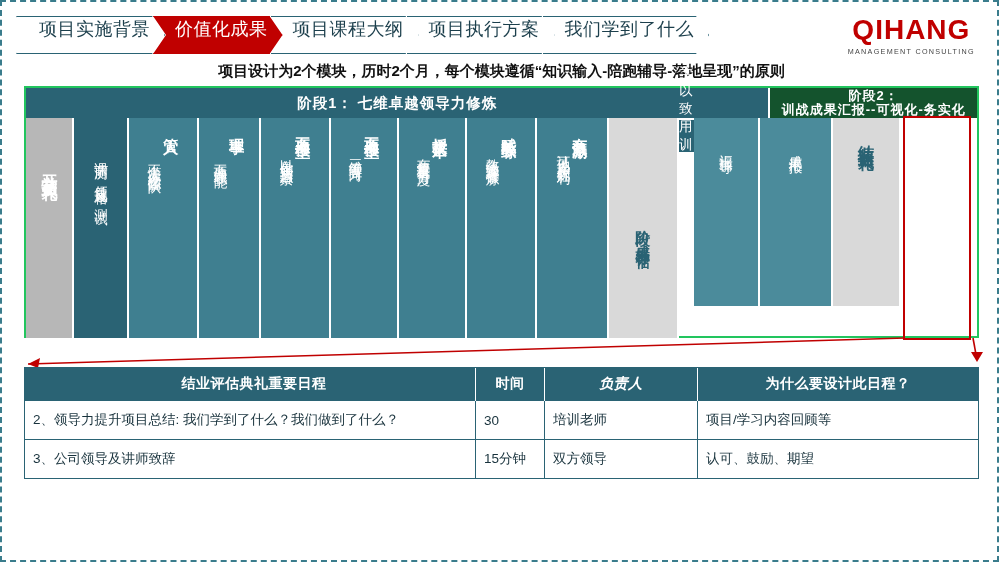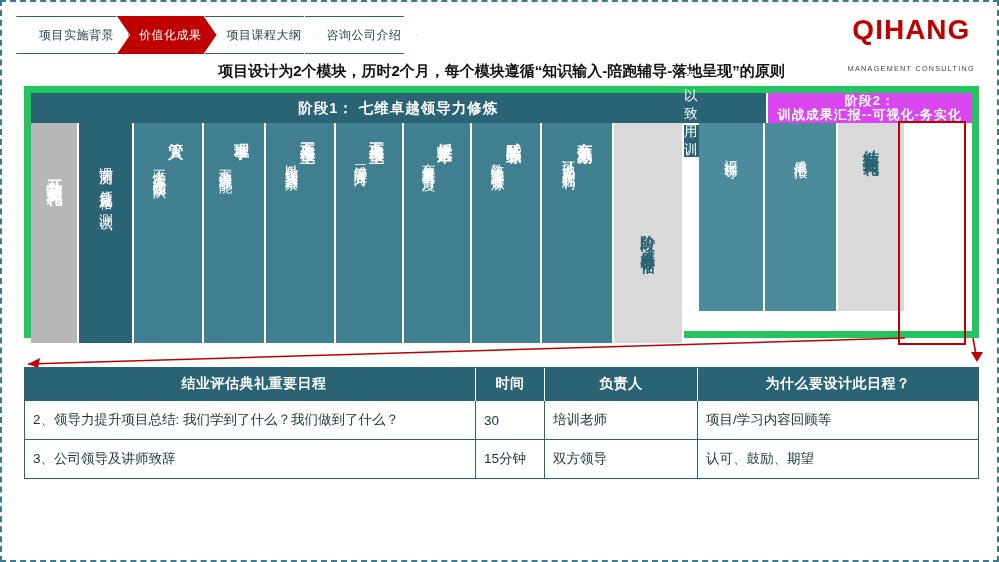--- a/index.html
+++ b/index.html
@@ -17,24 +17,24 @@
     background:#fff;
   }
   
   .nav{
     position:absolute;left:14px;top:14px;height:36px;
     display:flex;align-items:stretch;
   }
   .chev{
     position:relative;
     height:36px;
-    display:flex;align-items:center;justify-content:center;
+    display:flex;align-items:flex-start;justify-content:center;
     padding:0 14px 0 22px;
     margin-left:-12px;
-    font-size:12px;
+    font-size:18px;
     color:#1c3f4c;
     background:#ffffff;
     border:1.6px solid #2a6374;
     border-left:none;
     clip-path:polygon(0 0, calc(100% - 13px) 0, 100% 50%, calc(100% - 13px) 100%, 0 100%, 13px 50%);
     white-space:nowrap;
     letter-spacing:.5px;
   }
   .chev.first{
     margin-left:0;
@@ -45,43 +45,43 @@
   }
   
   .logo{
     position:absolute;right:22px;top:14px;text-align:center;
   }
   .logo .brand{
     color:#c00000;font-weight:bold;font-size:28px;letter-spacing:1px;
     line-height:1;
   }
   .logo .sub{
-    color:#444;font-size:7.2px;letter-spacing:1.3px;margin-top:20px;
+    color:#444;font-size:7.2px;letter-spacing:1.3px;margin-top:3px;
   }
   
   .subtitle{
     position:absolute;left:0;top:60px;width:999px;text-align:center;
     font-size:15px;color:#111;font-weight:bold;
   }
   
   .diagram{
     position:absolute;left:22px;top:84px;width:955px;height:252px;
-    background:#ffffff;border:7px solid #22c55e;
+    background:#ffffff;border:2px solid #22c55e;
     box-sizing:border-box;
   }
   .phase-head{
     display:flex;height:30px;
   }
   .ph{
     display:flex;align-items:center;justify-content:center;
     color:#fff;font-size:14.5px;font-weight:bold;letter-spacing:1px;
     box-sizing:border-box;
   }
   .ph1{background:#2a6374;width:746px;border-right:2px solid #ffffff;}
-  .ph2{background:#d946ef;width:207px;flex-direction:column;line-height:1.05;font-size:13px;}
+  .ph2{background:#14532d;width:207px;flex-direction:column;line-height:1.05;font-size:13px;}
   .cols{
     display:flex;height:220px;
   }
   .col{
     box-sizing:border-box;
     position:relative;
     display:flex;align-items:flex-start;justify-content:center;
     border-right:2px solid #ffffff;
     overflow:hidden;
   }
@@ -141,41 +141,44 @@
     letter-spacing:.5px;
   }
   th:last-child{border-right:none;}
   td{
     height:34px;border-right:1px solid #2a6374;border-top:1px solid #2a6374;
     padding:2px 8px;color:#18323c;
   }
   td:last-child{border-right:none;}
   .c0{width:440px;padding-left:9px;}
   .c1{width:66px;margin-top:12px;}
-  .c2{width:150px;}
+  .c2{width:150px;font-style:italic;}
   .c3{width:auto;}
   .two-line{line-height:1.25;}
 </style>
 </head>
 <body>
 
 <div class="slide">
 
   <div class="nav">
     <div class="chev first">
         <span>项目实施背景</span>
       </div>
     <div class="chev active">
         <span>价值化成果</span>
       </div>
     <div class="chev">
         <span>项目课程大纲</span>
       </div>
     <div class="chev">
-        <span>咨询公司介绍</span>
+        <span>项目执行方案</span>
+      </div>
+    <div class="chev">
+        <span>我们学到了什么</span>
       </div>
   </div>
 
   <div class="logo">
     <div class="brand">QIHANG</div>
     <div class="sub">MANAGEMENT CONSULTING</div>
   </div>
 
   <div class="subtitle">项目设计为2个模块，历时2个月，每个模块遵循“知识输入-陪跑辅导-落地呈现”的原则</div>
 

